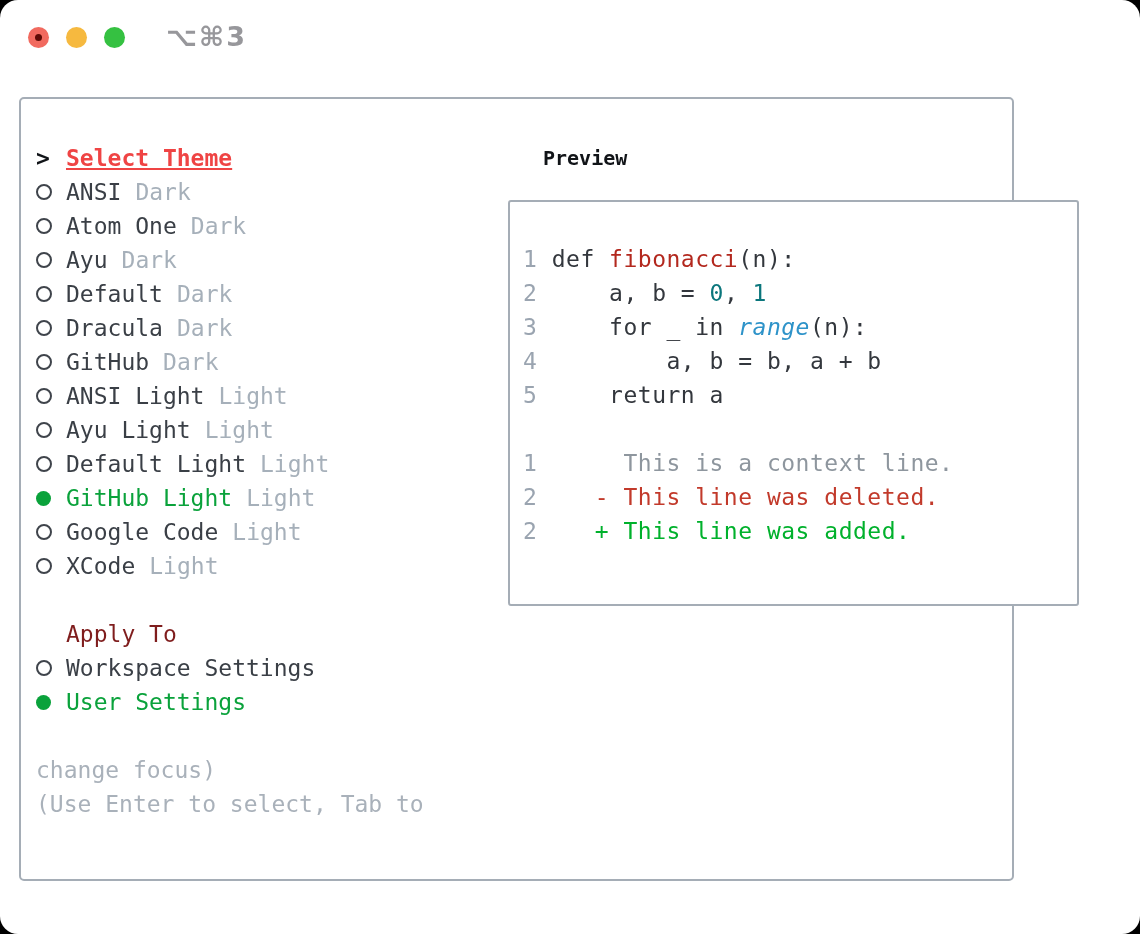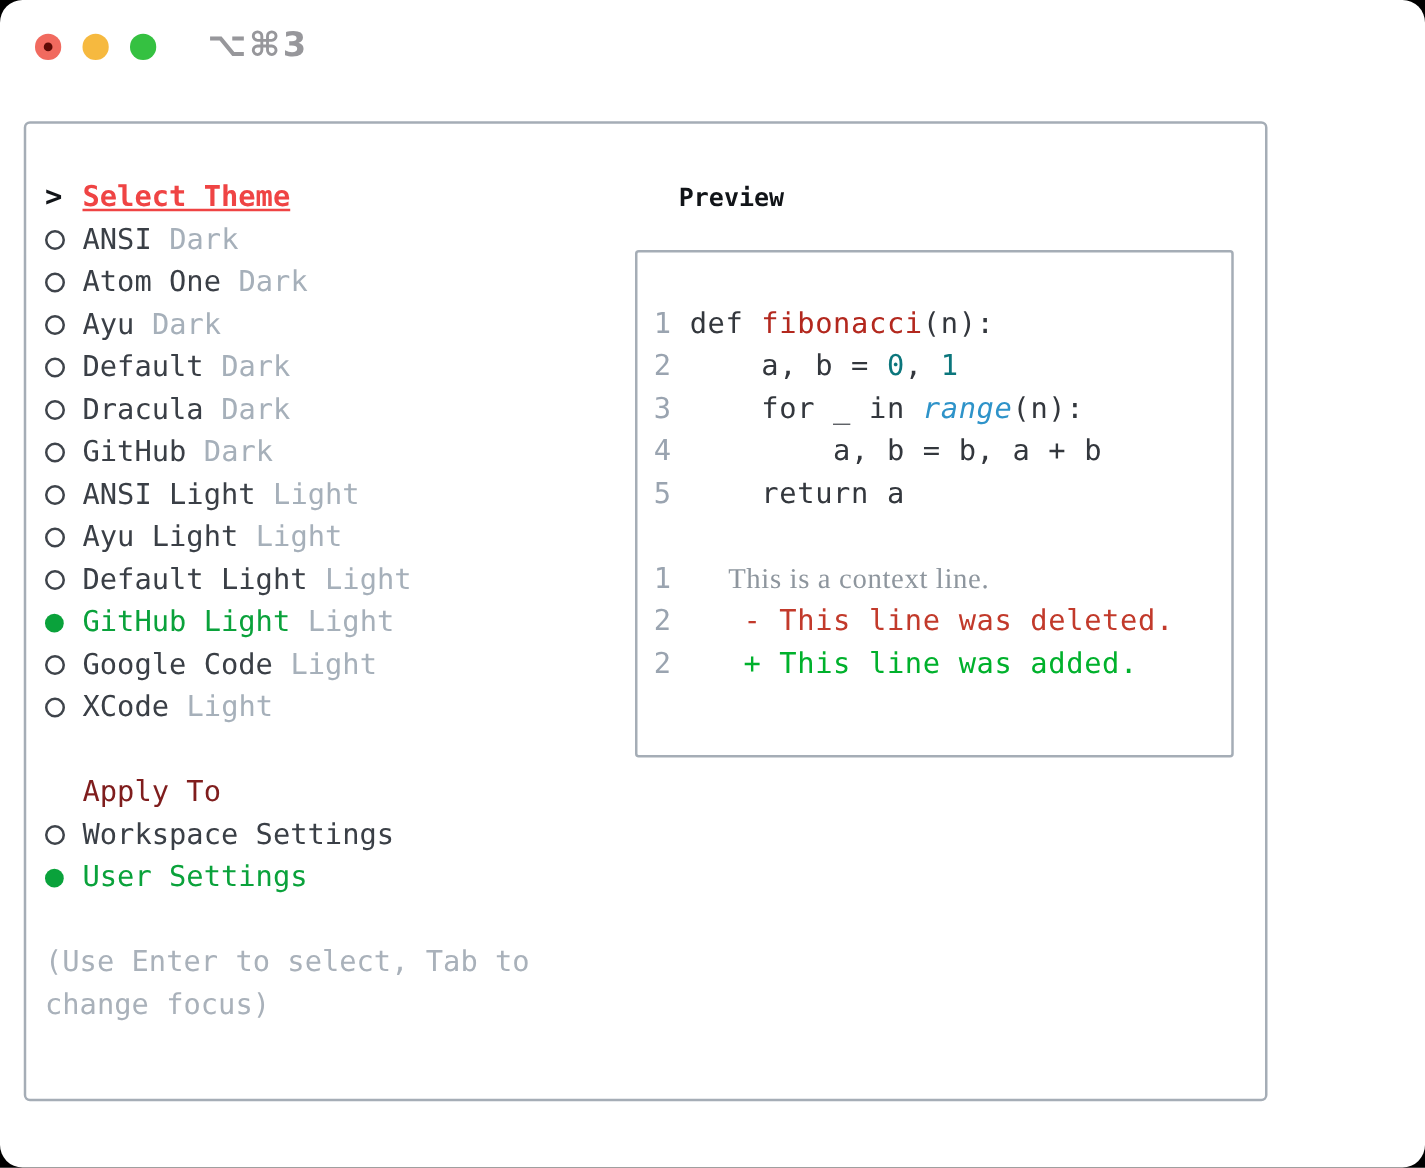--- a/index.html
+++ b/index.html
@@ -56,34 +56,34 @@
   .tag { color: #a6b0ba; margin-left: 14px; }
   .spacer { height: 34px; }
   .hint { color: #a9b1ba; line-height: 34px; font-size: 23px; }
 
   
   .preview-header {
     position: absolute; left: 474px; top: 42px; font-size: 20px; line-height: 34px;
     font-weight: bold; color: #111418; margin-left: 48px;
   }
   .preview-box {
-    position: absolute; left: 487px; top: 101px; width: 479px; height: 406px;
+    position: absolute; left: 487px; top: 101px; width: 571px; height: 406px;
     border: 2px solid #a5adb6; border-radius: 3px; background: #fff;
     padding: 40px 0 0 13px; overflow: hidden;
   }
   .code-line {
     white-space: pre; font-size: 23px; line-height: 34px; letter-spacing: 0.5px;
     color: var(--code_text, #33373d);
   }
   .seg-ln      { color: var(--line_number_gray, #9aa4b0); }
   .seg-code    { color: var(--code_text, #33373d); }
   .seg-func    { color: var(--syntax_function_red, #b3281e); }
   .seg-num     { color: var(--syntax_number_teal, #0b767c); }
   .seg-builtin { color: var(--syntax_builtin_blue, #2e93c9); font-style: italic; }
-  .seg-ctx     { color: var(--context_line_gray, #8e969e); font-family: Liberation Serif, serif; }
+  .seg-ctx     { color: var(--context_line_gray, #8e969e); }
   .seg-del     { color: var(--diff_deleted_red, #c23a2b); }
   .seg-add     { color: var(--diff_added_green, #00b12c); }
 </style>
 </head>
 <body>
 
 <div class="window">
 
   <div class="titlebar">
     <div class="lights">
@@ -125,22 +125,22 @@
       </div>
 
       <div>
           <div class="row"><span class="marker marker-open"></span><span class="label">Workspace Settings</span></div>
           <div class="row"><span class="marker marker-filled"></span><span class="label selected">User Settings</span></div>
         </div>
 
       <div class="spacer"></div>
 
       <div class="hint">
+        <div>change focus)</div>
         <div>(Use Enter to select, Tab to</div>
-        <div>change focus)</div>
       </div>
     </div>
 
     <div class="preview-header">Preview</div>
 
     <div class="preview-box">
         <div class="code-line"><span class="seg-ln">1 </span><span class="seg-code">def </span><span class="seg-func">fibonacci</span><span class="seg-code">(n):</span></div>
         <div class="code-line"><span class="seg-ln">2 </span><span class="seg-code">    a, b = </span><span class="seg-num">0</span><span class="seg-code">, </span><span class="seg-num">1</span></div>
         <div class="code-line"><span class="seg-ln">3 </span><span class="seg-code">    for _ in </span><span class="seg-builtin">range</span><span class="seg-code">(n):</span></div>
         <div class="code-line"><span class="seg-ln">4 </span><span class="seg-code">        a, b = b, a + b</span></div>

